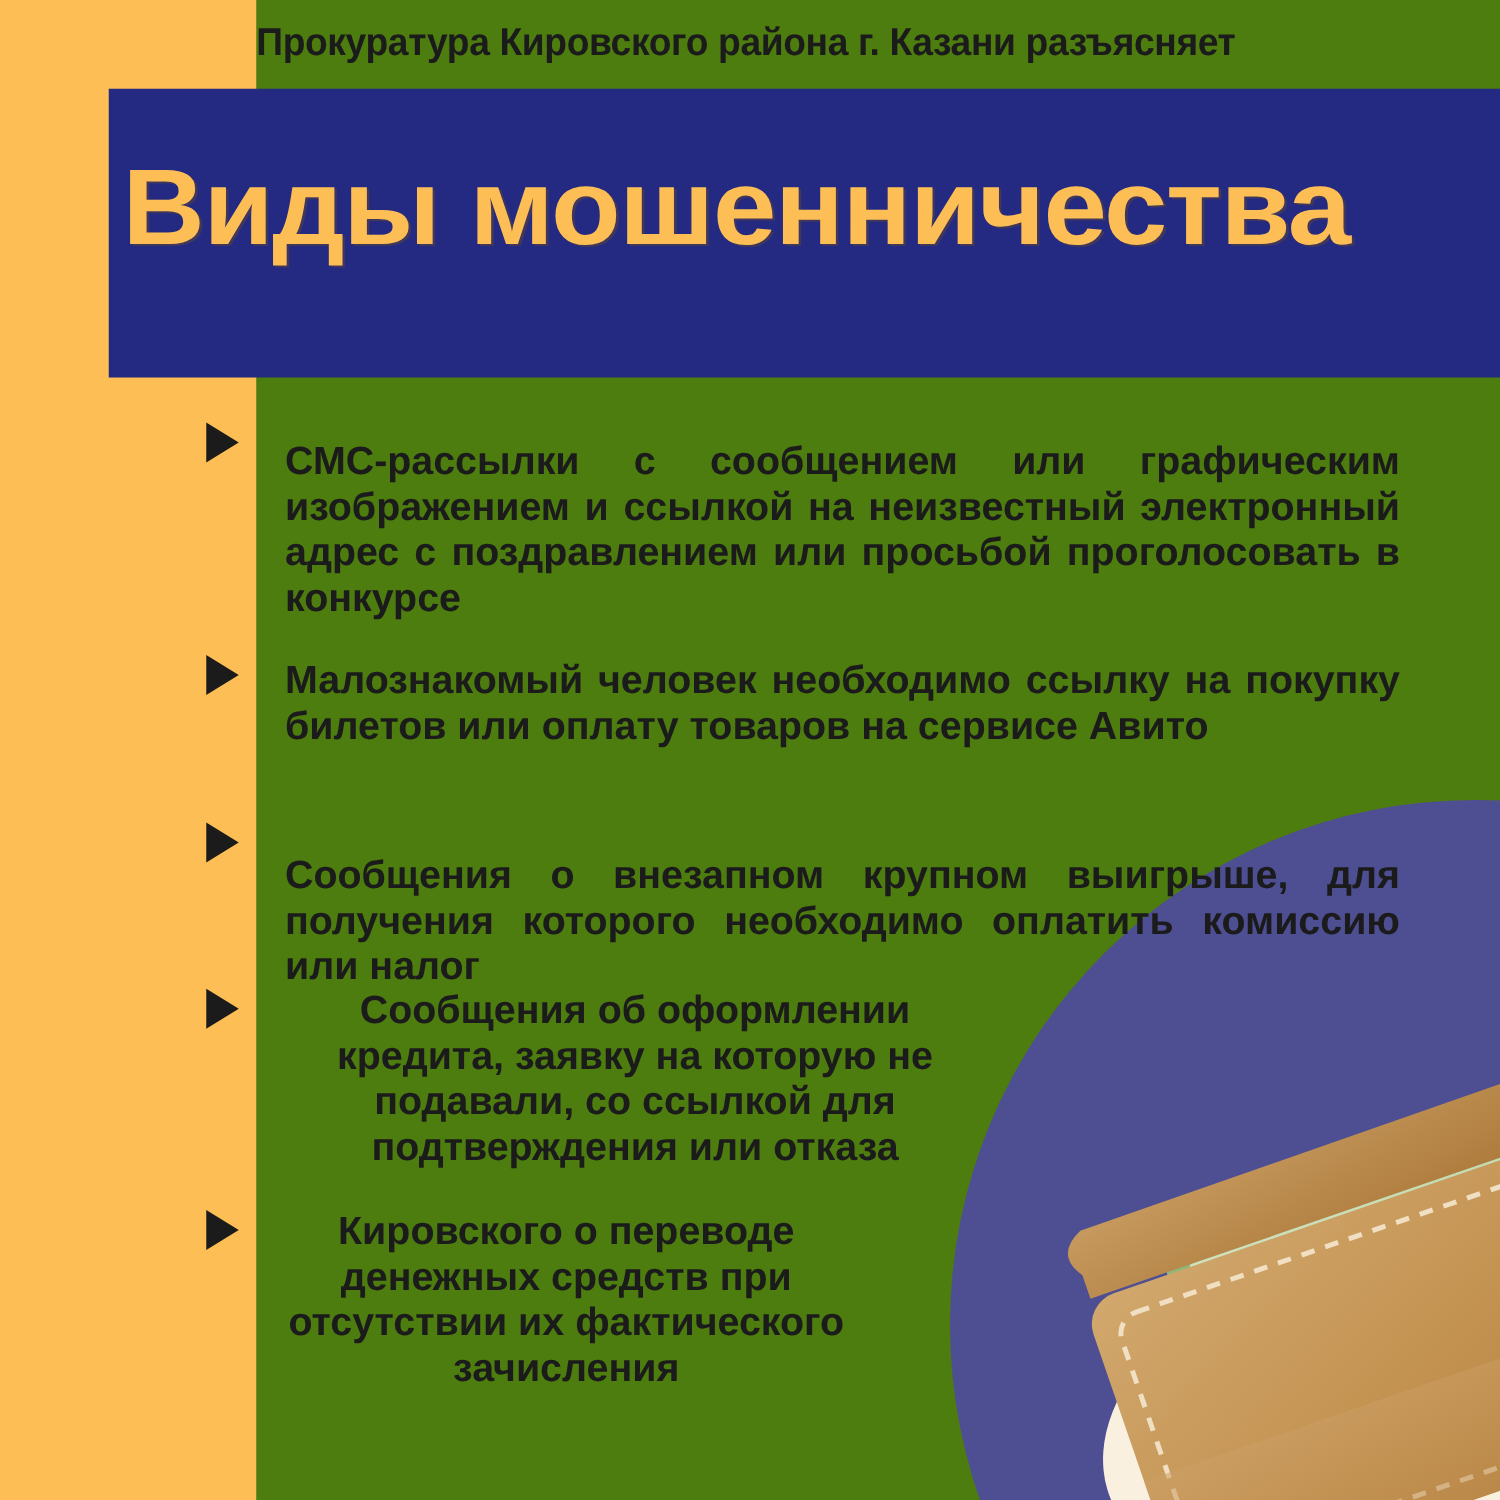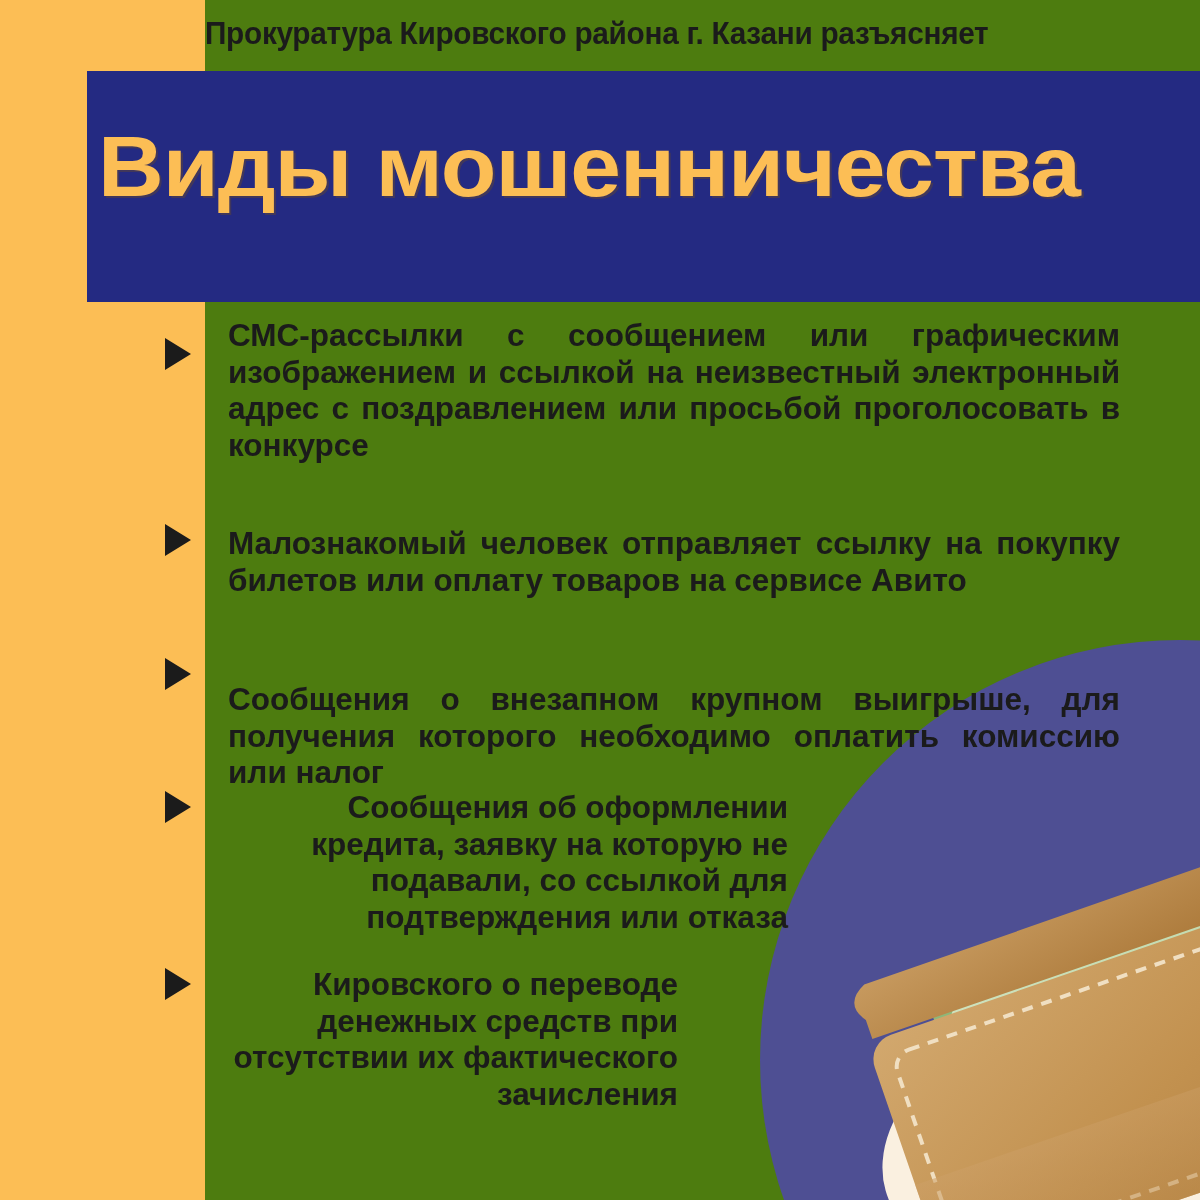--- a/index.html
+++ b/index.html
@@ -93,25 +93,25 @@
     left:228px;
     color:#1b1b1b;
     font-weight:bold;
     font-size:31.5px;
     line-height:1.165;
     text-align:justify;
     letter-spacing:0px;
     word-spacing:0px;
     font-family:"Liberation Sans","DejaVu Sans",sans-serif;
   }
-  .bullet-text.tight{ text-align:right; }
+  .bullet-text.tight{ text-align:center; }
 
   
   #b1 .bullet-marker{top:338px;}
-  #b1 .bullet-text{top:317px;width:892px;}
+  #b1 .bullet-text{top:350px;width:892px;}
 
   #b2 .bullet-marker{top:524px;}
   #b2 .bullet-text{top:525px;width:892px;}
 
   #b3 .bullet-marker{top:658px;}
   #b3 .bullet-text{top:681px;width:892px;}
 
   #b4 .bullet-marker{top:791px;}
   #b4 .bullet-text{top:789px;width:560px;}
 
@@ -194,21 +194,21 @@
 
   <div class="bullets">
 
     <div class="bullet" id="b1">
       <div class="bullet-marker"></div>
       <div class="bullet-text">СМС-рассылки с сообщением или графическим изображением и ссылкой на неизвестный электронный адрес с поздравлением или просьбой проголосовать в конкурсе</div>
     </div>
 
     <div class="bullet" id="b2">
       <div class="bullet-marker"></div>
-      <div class="bullet-text">Малознакомый человек отправляет ссылку на покупку билетов или оплату товаров на сервисе Авито</div>
+      <div class="bullet-text">Малознакомый человек необходимо ссылку на покупку билетов или оплату товаров на сервисе Авито</div>
     </div>
 
     <div class="bullet" id="b3">
       <div class="bullet-marker"></div>
       <div class="bullet-text">Сообщения о внезапном крупном выигрыше, для получения которого необходимо оплатить комиссию или налог</div>
     </div>
 
     <div class="bullet" id="b4">
       <div class="bullet-marker"></div>
       <div class="bullet-text tight">Сообщения об оформлении кредита, заявку на которую не подавали, со ссылкой для подтверждения или отказа</div>

